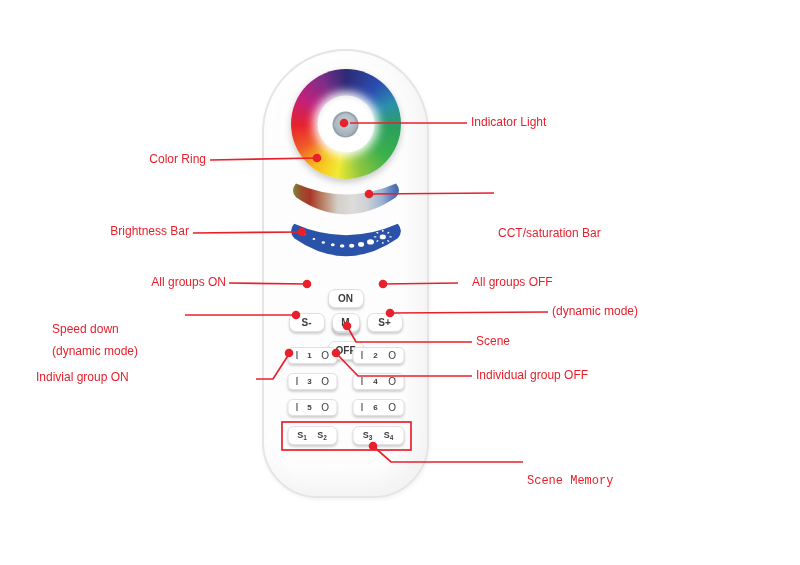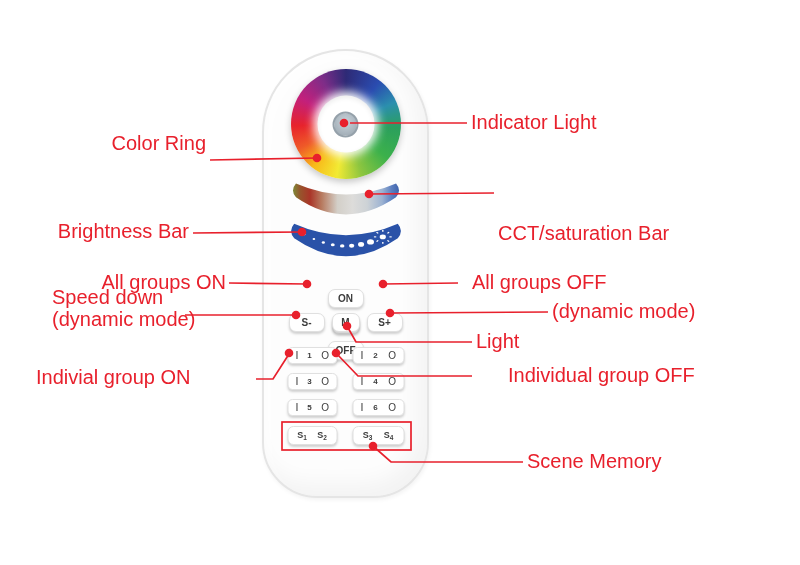--- a/index.html
+++ b/index.html
@@ -77,21 +77,21 @@
     display:flex; gap:15px;
   }
   .scene-btn { width:50px; height:19px; border-radius:6px; justify-content:space-around; padding:0 4px; }
   .scene-btn:last-child { width:52px; }
   .s-base { font-weight:600; font-size:9px; }
   .s-sub  { font-size:6.5px; vertical-align:-2px; }
 
   
   .overlay { position:absolute; left:0; top:0; z-index:5; pointer-events:none; }
   .lbl {
-    position:absolute; z-index:4; color:#e8202c; font-size:20px;
+    position:absolute; z-index:4; color:#e8202c; font-size:12px;
     line-height:22px; white-space:nowrap;
   }
   .lbl-r { text-align:right; }
 </style>
 </head>
 <body>
 
 <div class="canvas">
 
   <div class="remote">
@@ -196,36 +196,36 @@
         <span class="s-base"><span>S</span><sub class="s-sub">2</sub></span>
       </div>
       <div class="btn scene-btn">
         <span class="s-base"><span>S</span><sub class="s-sub">3</sub></span>
         <span class="s-base"><span>S</span><sub class="s-sub">4</sub></span>
       </div>
     </div>
   </div>
 
   <div class="lbl" style="left:471px; top:111px;">Indicator Light</div>
-  <div class="lbl lbl-r" style="left:30px;  top:132px; width:176px;">Color Ring</div>
+  <div class="lbl lbl-r" style="left:30px;  top:148px; width:176px;">Color Ring</div>
   <div class="lbl" style="left:498px; top:182px;margin-top:40px;">CCT/saturation Bar</div>
   <div class="lbl lbl-r" style="left:30px;  top:220px; width:159px;">Brightness Bar</div>
   <div class="lbl lbl-r" style="left:30px;  top:271px; width:196px;">All groups ON</div>
   <div class="lbl" style="left:472px; top:271px;">All groups OFF</div>
-  <div class="lbl" style="left:52px;  top:286px;">
+  <div class="lbl" style="left:52px;  top:318px;">
     <div>Speed down</div>
     <div>(dynamic mode)</div>
   </div>
   <div class="lbl" style="left:552px; top:300px;">
     <div>(dynamic mode)</div>
   </div>
-  <div class="lbl" style="left:476px; top:330px;">Light</div>
+  <div class="lbl" style="left:476px; top:330px;">Scene</div>
   <div class="lbl" style="left:36px;  top:366px;">Indivial group ON</div>
-  <div class="lbl" style="left:476px; top:364px;margin-left:32px;">Individual group OFF</div>
-  <div class="lbl" style="left:527px; top:450px;">Scene Memory</div>
+  <div class="lbl" style="left:476px; top:364px;">Individual group OFF</div>
+  <div class="lbl" style="left:527px; top:470px;font-family:Liberation Mono, monospace;">Scene Memory</div>
 
   <svg class="overlay" width="800" height="565" viewBox="0 0 800 565">
     <g stroke="#e8202c" stroke-width="1.7" fill="none">
       <line x1="350" y1="123" x2="467" y2="123"></line>
       <line x1="210" y1="160" x2="317" y2="158"></line>
       <line x1="369" y1="194" x2="494" y2="193"></line>
       <line x1="193" y1="233" x2="302" y2="232"></line>
       <line x1="229" y1="283" x2="307" y2="284"></line>
       <line x1="383" y1="284" x2="458" y2="283"></line>
       <line x1="185" y1="315" x2="296" y2="315"></line>

